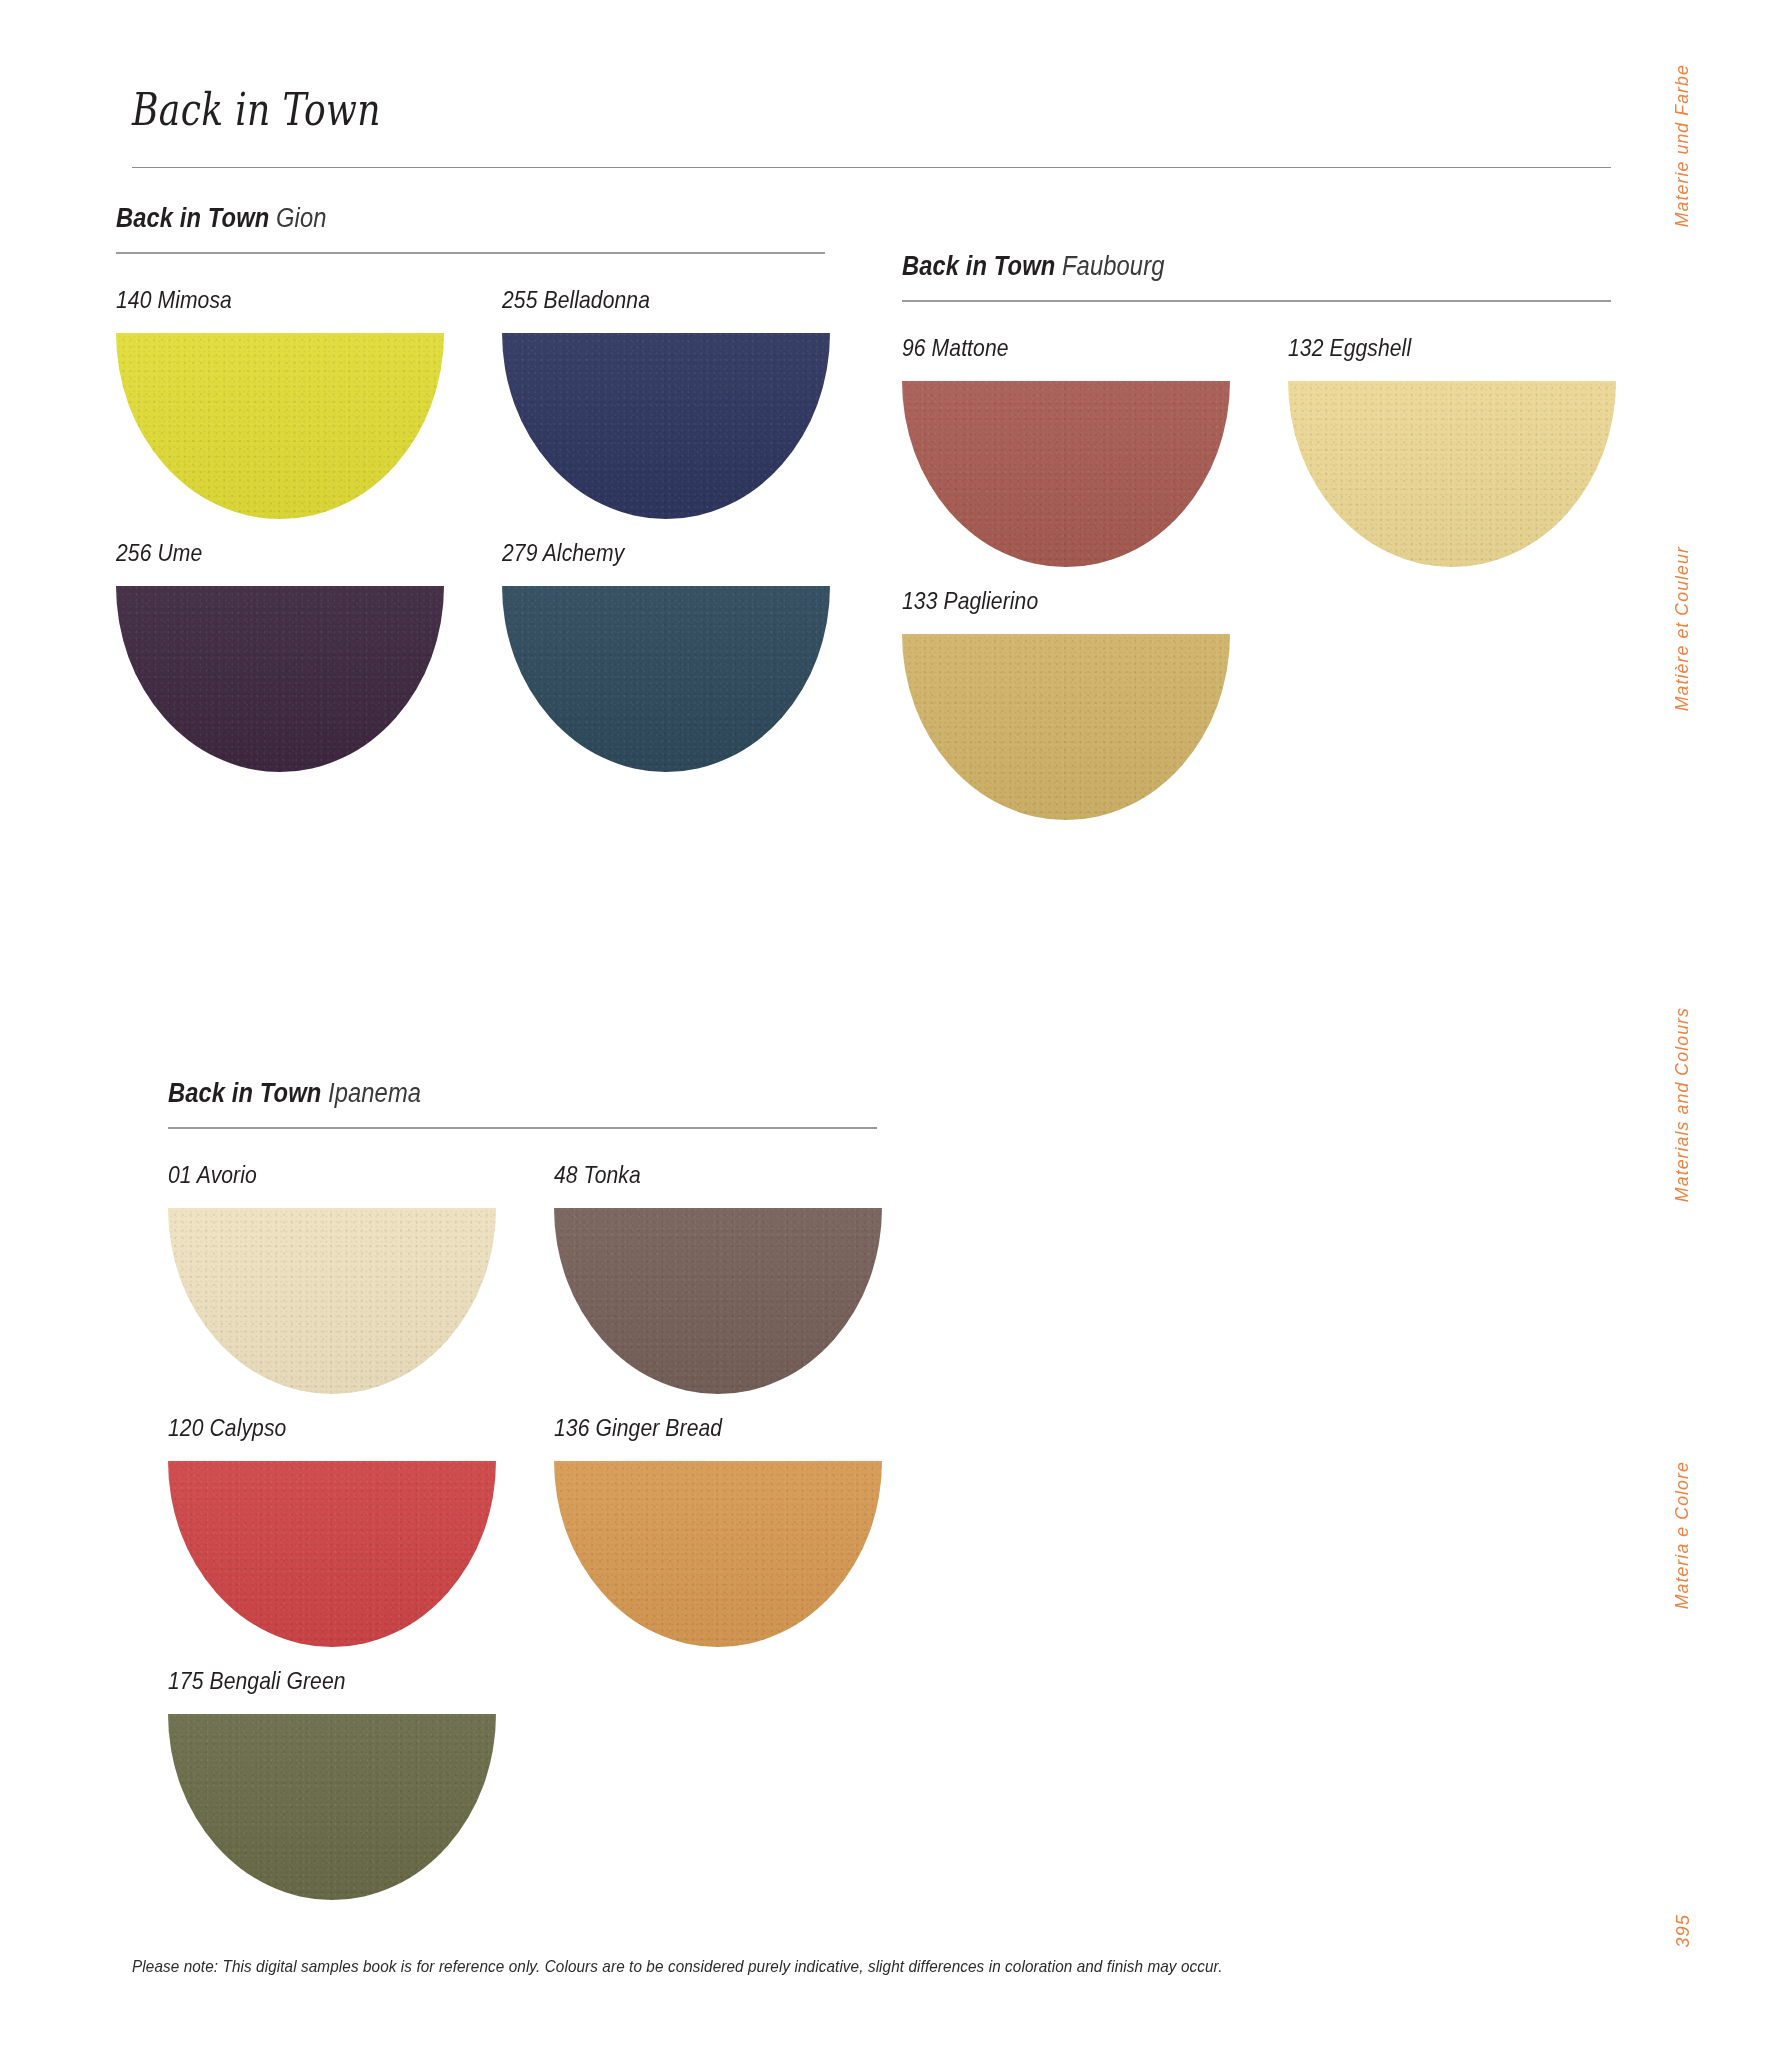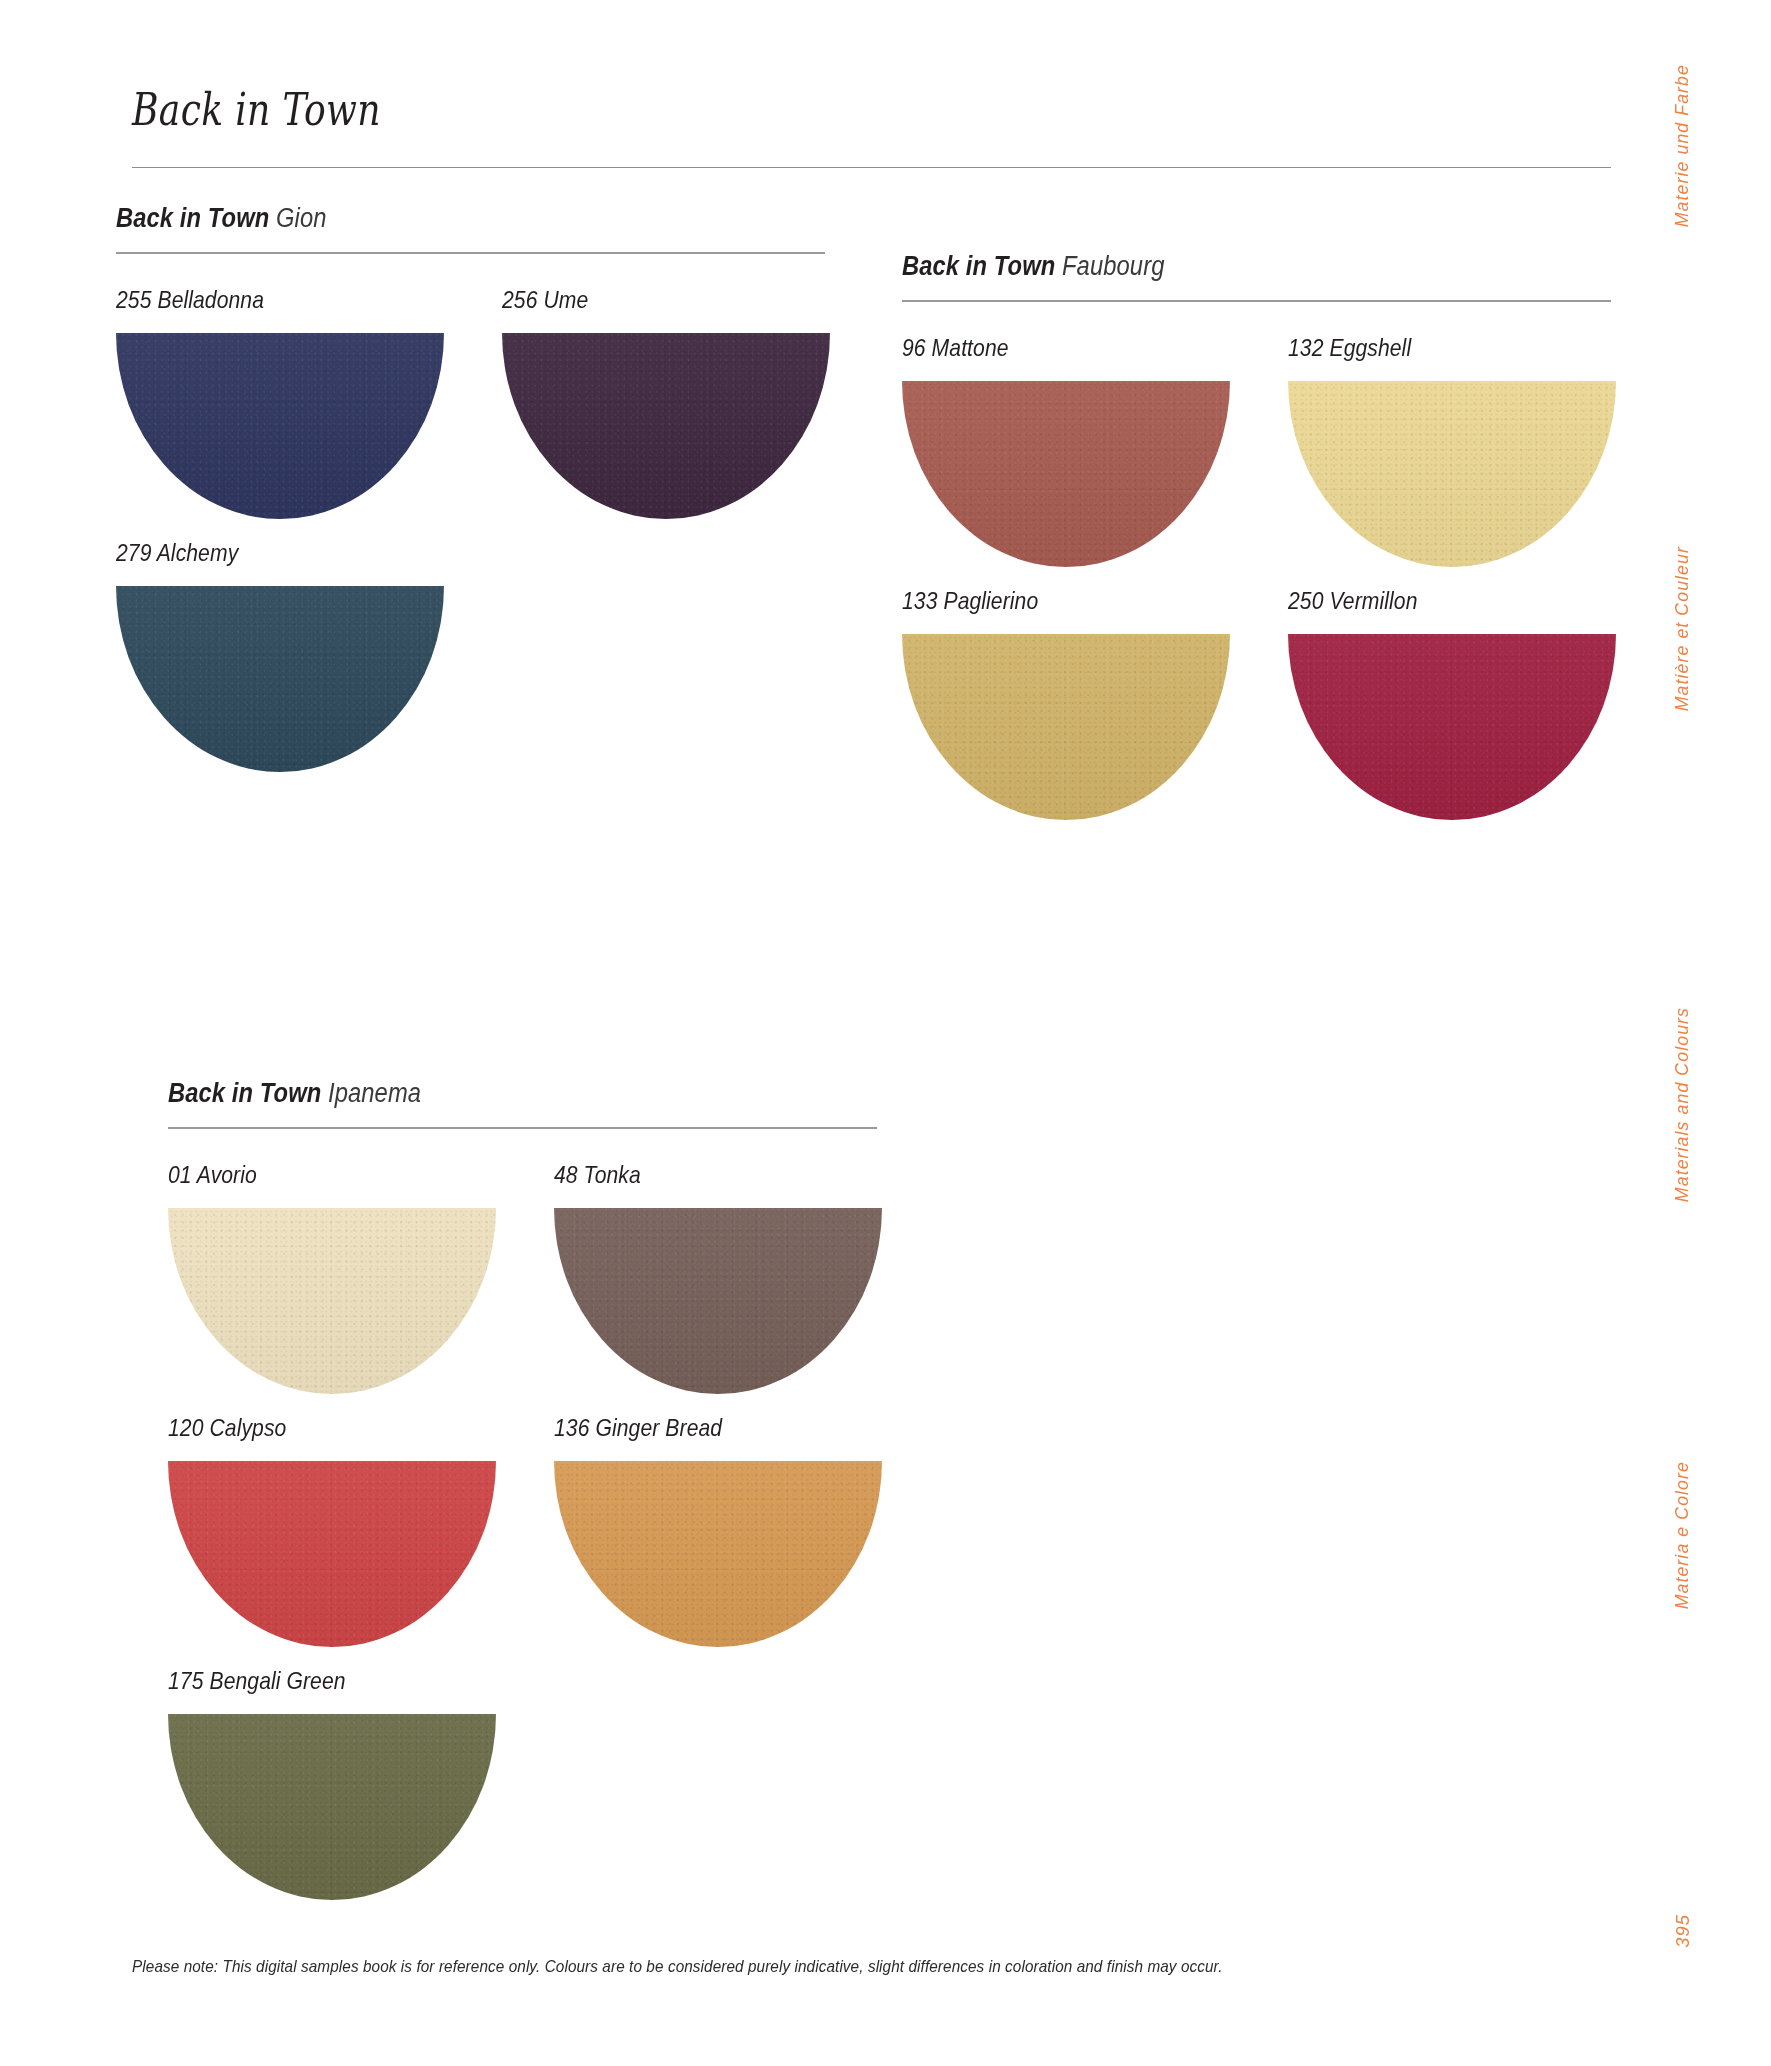--- a/index.html
+++ b/index.html
@@ -171,20 +171,24 @@
   <div class="title-rule"></div>
 
   <div class="col-left">
     <div class="group-head">
       <span class="brand">Back in Town</span>
       <span class="variant">Gion</span>
     </div>
     <div class="group-rule"></div>
     <div class="swatch-grid">
       <div class="swatch-cell">
+        <div class="swatch-label">140 Mimosa</div>
+        <div class="swatch-chip" style="background-color: rgb(226, 221, 55);"></div>
+      </div>
+      <div class="swatch-cell">
         <div class="swatch-label">255 Belladonna</div>
         <div class="swatch-chip" style="background-color: rgb(47, 54, 96);"></div>
       </div>
       <div class="swatch-cell">
         <div class="swatch-label">256 Ume</div>
         <div class="swatch-chip" style="background-color: rgb(62, 40, 64);"></div>
       </div>
       <div class="swatch-cell">
         <div class="swatch-label">279 Alchemy</div>
         <div class="swatch-chip" style="background-color: rgb(46, 74, 92);"></div>
@@ -203,24 +207,20 @@
         <div class="swatch-label">96 Mattone</div>
         <div class="swatch-chip" style="background-color: rgb(168, 92, 82);"></div>
       </div>
       <div class="swatch-cell">
         <div class="swatch-label">132 Eggshell</div>
         <div class="swatch-chip" style="background-color: rgb(237, 217, 149);"></div>
       </div>
       <div class="swatch-cell">
         <div class="swatch-label">133 Paglierino</div>
         <div class="swatch-chip" style="background-color: rgb(210, 180, 105);"></div>
-      </div>
-      <div class="swatch-cell">
-        <div class="swatch-label">250 Vermillon</div>
-        <div class="swatch-chip" style="background-color: rgb(160, 33, 66);"></div>
       </div>
     </div>
   </div>
 
   <div class="col-lower">
     <div class="group-head">
       <span class="brand">Back in Town</span>
       <span class="variant">Ipanema</span>
     </div>
     <div class="group-rule"></div>

